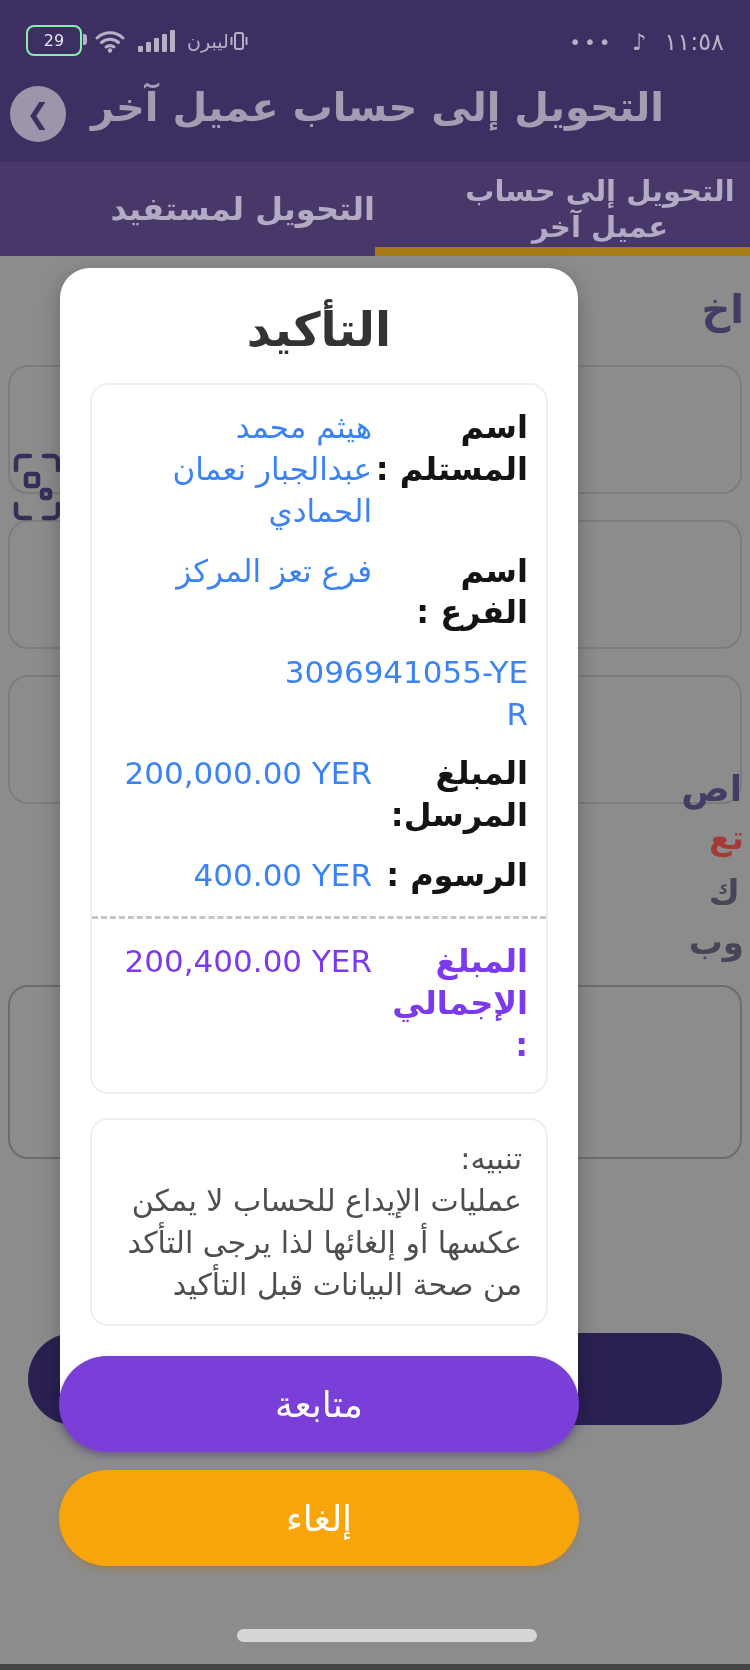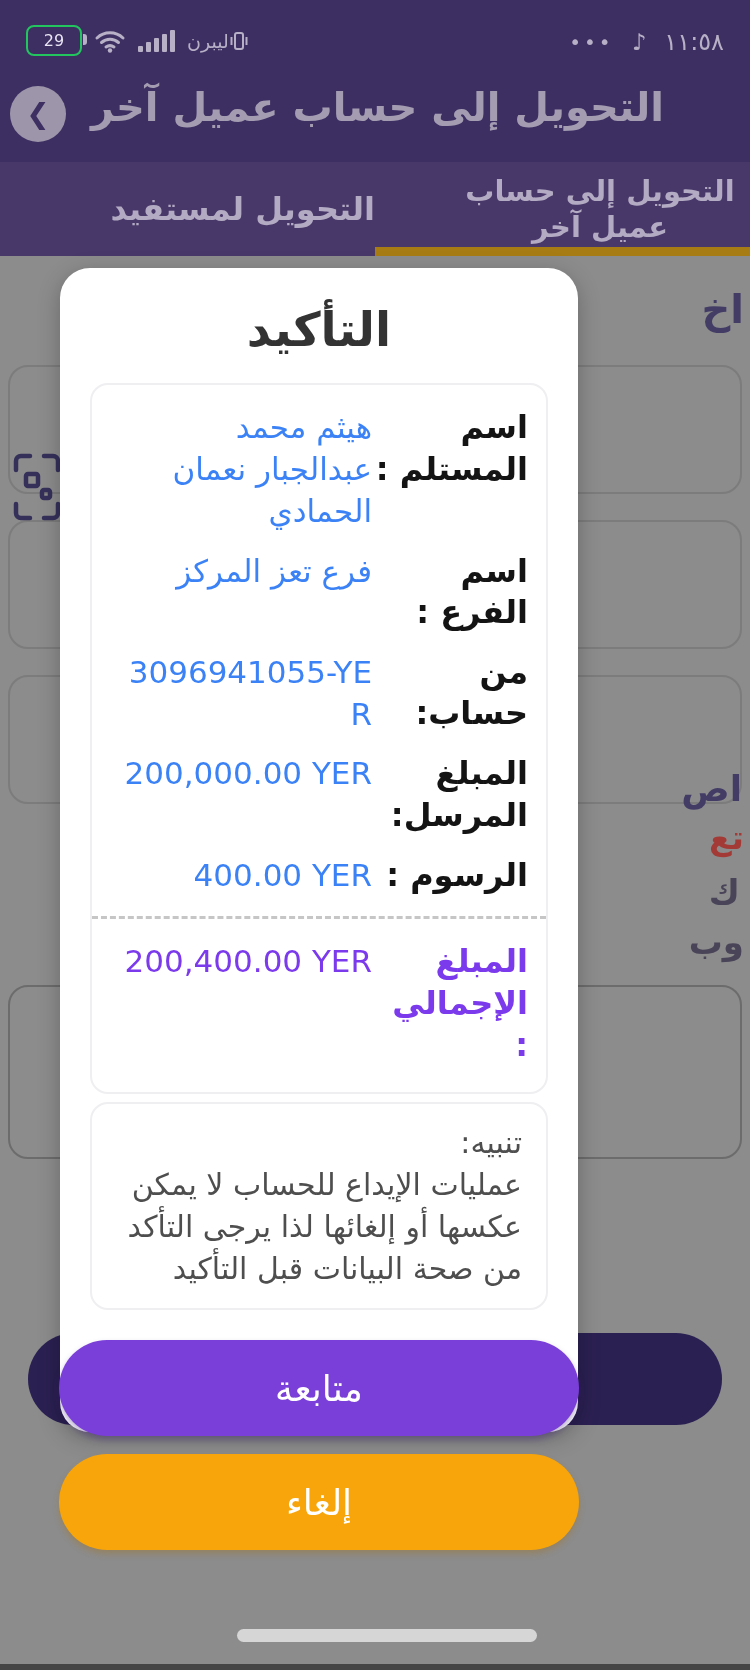--- a/index.html
+++ b/index.html
@@ -17,21 +17,21 @@
     padding:0 26px 6px;box-sizing:border-box;color:#b7b0c6;
   }
   .sb-right{display:flex;align-items:center;gap:18px;}
   .sb-time{font-size:24px;letter-spacing:1px;}
   .sb-note{font-size:23px;}
   .sb-dots{font-size:20px;letter-spacing:3px;}
   .sb-left{display:flex;align-items:center;gap:12px;direction:rtl;}
   .sb-carrier{font-size:19px;display:flex;align-items:center;}
   .bars{display:flex;align-items:flex-end;gap:3px;direction:ltr;}
   .bars i{display:block;width:5px;background:#b7b0c6;border-radius:1px;}
-  .bat{position:relative;direction:ltr;width:52px;height:27px;border:2px solid #22c55e;
+  .bat{position:relative;direction:ltr;width:52px;height:27px;border:2px solid #86efac;
        border-radius:8px;display:flex;align-items:center;justify-content:center;
        font-size:16px;color:#e8e4f2;}
   .bat:after{content:"";position:absolute;right:-7px;top:7px;width:4px;height:11px;
        background:#b7b0c6;border-radius:0 3px 3px 0;}
   
   .header{position:absolute;top:62px;left:0;right:0;height:100px;background:var(--header-bg,#3e2f63);}
   .header-title{
     position:absolute;top:22px;right:86px;font-size:40px;font-weight:bold;color:#a49db2;
   }
   .back-circle{
@@ -67,21 +67,21 @@
   .modal-title{text-align:center;font-size:47px;font-weight:bold;color:#333;margin:8px 0 26px;}
   .details-card{border:2px solid #efeff2;border-radius:18px;padding:22px 18px;box-sizing:border-box;}
   .d-row{display:flex;justify-content:space-between;align-items:flex-start;margin-bottom:18px;}
   .d-row:last-child{margin-bottom:4px;}
   .d-label{flex:1;font-size:32px;font-weight:600;color:#141414;line-height:1.3;max-width:46%;}
   .d-value{width:262px;font-size:31px;color:#3b82f6;line-height:1.35;text-align:right;}
   .ltr-num{direction:ltr;}
   .break-num{word-break:break-all;}
   .purple{color:var(--total-purple,#7c3aed) !important;}
   .dash-div{border-top:3px dashed #c6c6c6;margin:20px -18px 22px;}
-  .notice-card{border:2px solid #efeff2;border-radius:18px;padding:18px 24px;margin-top:8px;
+  .notice-card{border:2px solid #efeff2;border-radius:18px;padding:18px 24px;margin-top:24px;
     font-size:30px;color:#4e4e4e;line-height:1.4;}
   .btn-col{margin-top:30px;display:flex;flex-direction:column;gap:18px;align-items:center;}
   .btn{width:520px;height:96px;border:none;border-radius:48px;font-size:36px;color:#fff;
     font-family:inherit;cursor:pointer;}
   .btn-continue{background:var(--accent-purple,#7a3fd8);box-shadow:0 4px 6px rgba(60,30,120,.35);}
   .btn-cancel{background:var(--accent-orange,#f7a50a);box-shadow:0 4px 6px rgba(170,110,0,.3);}
 </style>
 </head>
 <body>
 
@@ -169,21 +169,20 @@
     <div class="details-card">
       <div class="d-row">
         <div class="d-label">اسم المستلم :</div>
         <div class="d-value">هيثم محمد عبدالجبار نعمان الحمادي</div>
       </div>
       <div class="d-row">
         <div class="d-label">اسم الفرع :</div>
         <div class="d-value">فرع تعز المركز</div>
       </div>
       <div class="d-row">
-        <div class="d-label">من حساب:</div>
         <div class="d-value ltr-num break-num">3096941055-YER</div>
       </div>
       <div class="d-row">
         <div class="d-label">المبلغ المرسل:</div>
         <div class="d-value ltr-num">200,000.00 YER</div>
       </div>
       <div class="d-row">
         <div class="d-label">الرسوم :</div>
         <div class="d-value ltr-num">400.00 YER</div>
       </div>

